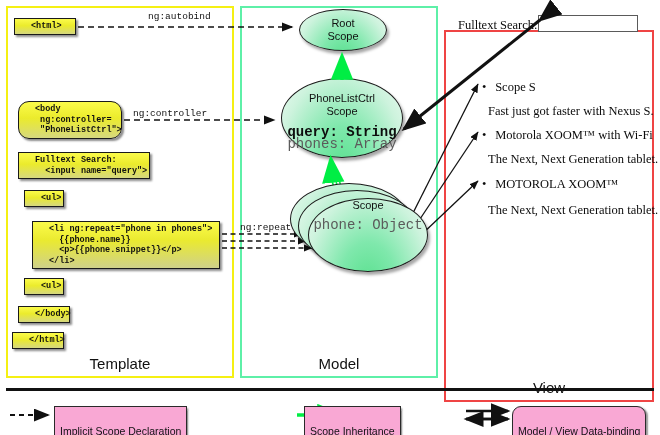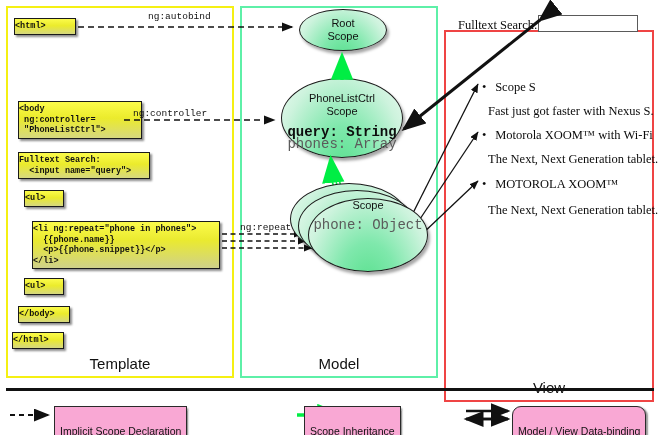--- a/index.html
+++ b/index.html
@@ -46,21 +46,21 @@
   
   .codebox {
     position: absolute;
     background: linear-gradient(180deg, #fbfb4a 0%, #ebeb2c 45%, #d6d87f 100%);
     border: 1px solid #1a1a1a;
     box-shadow: 2px 2px 2px rgba(0,0,0,0.45);
     font-family: "Liberation Mono", monospace;
     font-size: 8.5px;
     line-height: 10.5px;
     color: #111;
-    padding: 2px 0;
+    padding: 2px 16px;
     white-space: pre;
     font-weight: bold;
     box-sizing: border-box;
   }
   .codebox.wide {
     background: linear-gradient(180deg, #fbfb4a 0%, #eaea30 40%, #cfd18a 100%);
   }
 
   
   .ellipse {
@@ -170,21 +170,21 @@
   </div>
   <div class="col col-model">
     <div class="col-label">Model</div>
   </div>
   <div class="col col-view">
     <div class="col-label">View</div>
   </div>
 
   <div class="codebox" style="left:14px;  top:18px;  width:62px;">&lt;html&gt;</div>
 
-  <div class="codebox" style="left:18px;  top:101px; width:124px;">&lt;body
+  <div class="codebox" style="left:18px;  top:101px; width:104px;border-radius:11px;">&lt;body
  ng:controller=
  "PhoneListCtrl"&gt;</div>
 
   <div class="codebox" style="left:18px;  top:152px; width:132px;">Fulltext Search:
   &lt;input name="query"&gt;</div>
 
   <div class="codebox" style="left:24px;  top:190px; width:40px;">&lt;ul&gt;</div>
 
   <div class="codebox wide" style="left:32px; top:221px; width:188px;">&lt;li ng:repeat="phone in phones"&gt;
   {{phone.name}}

